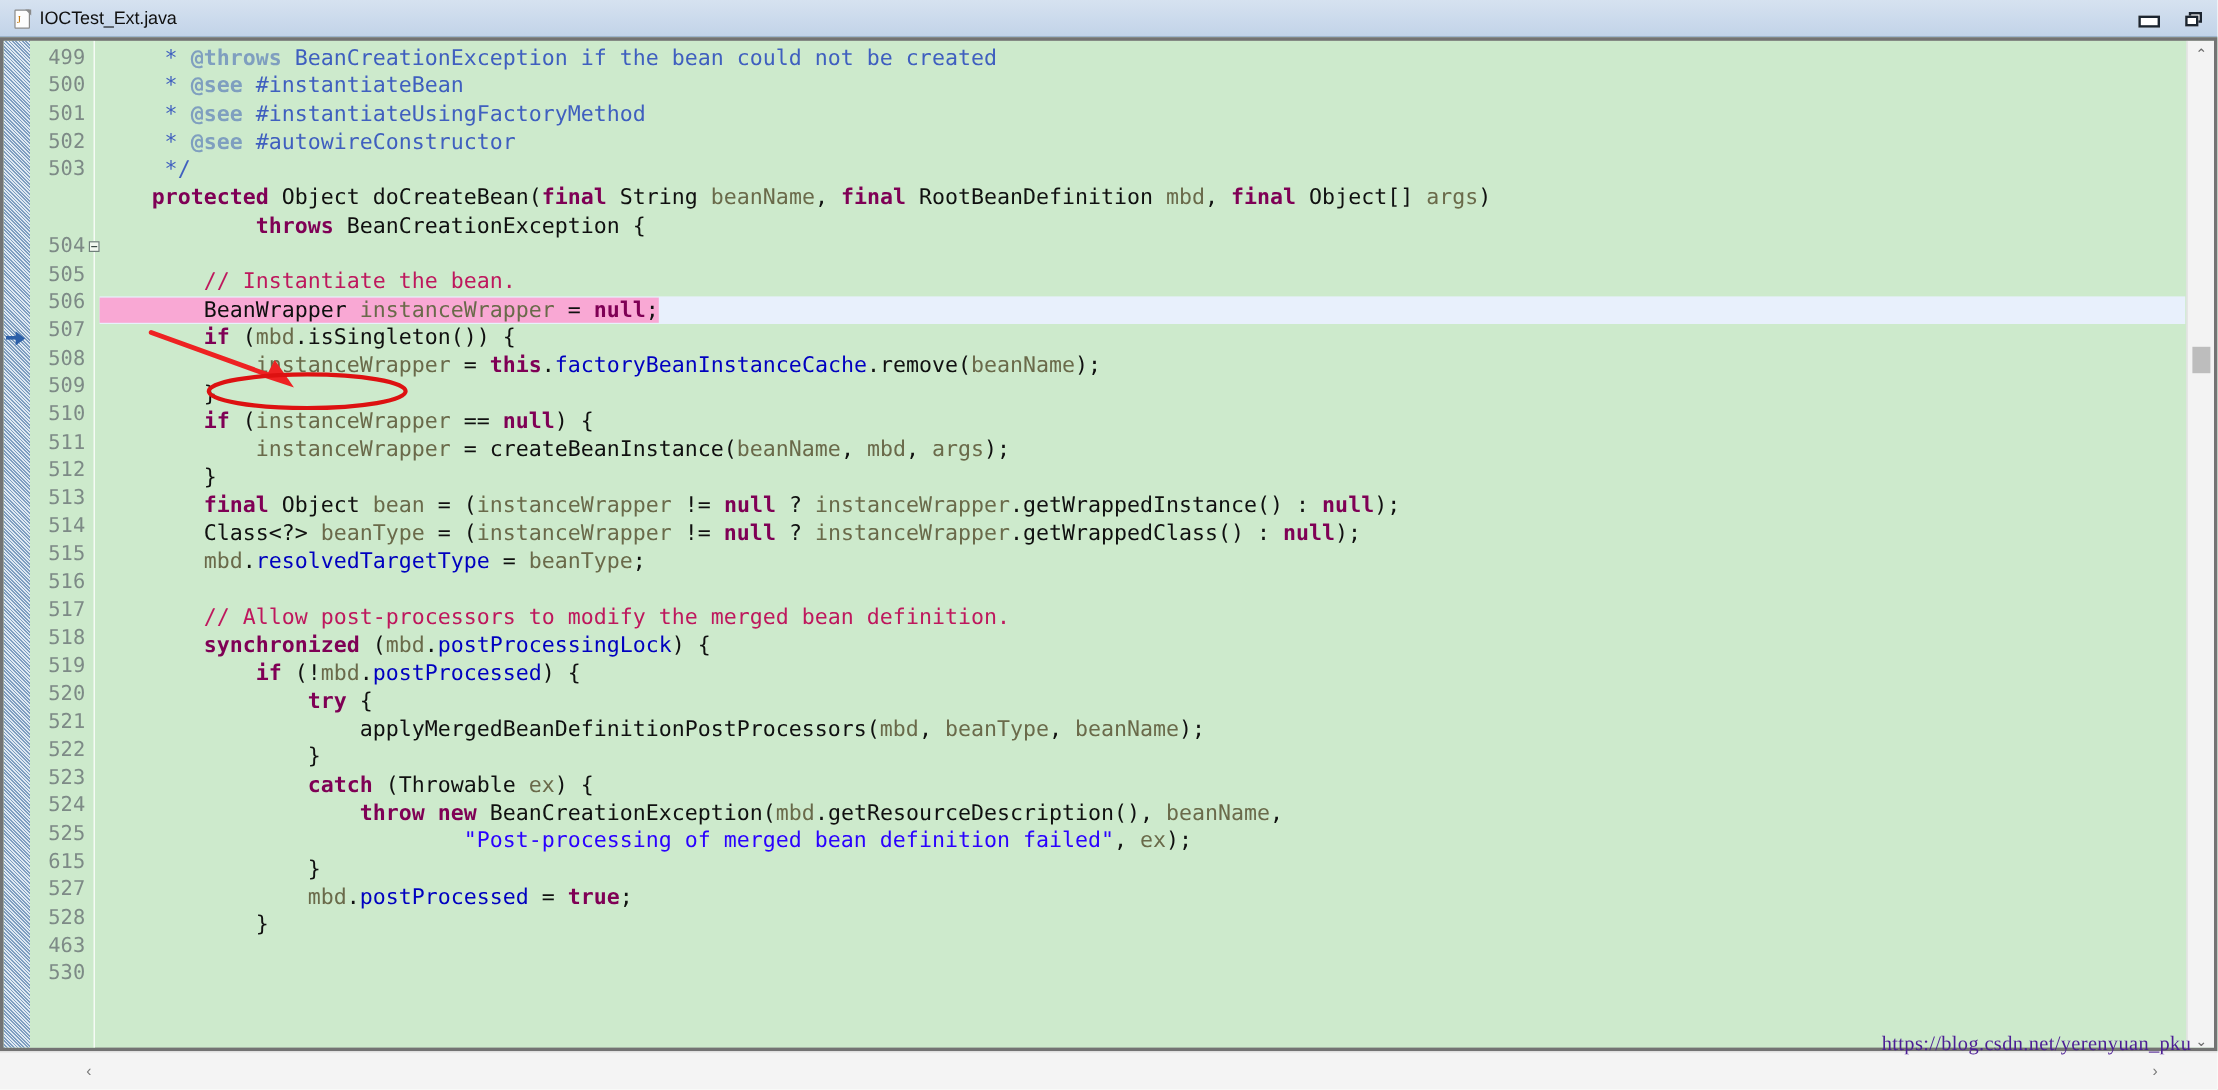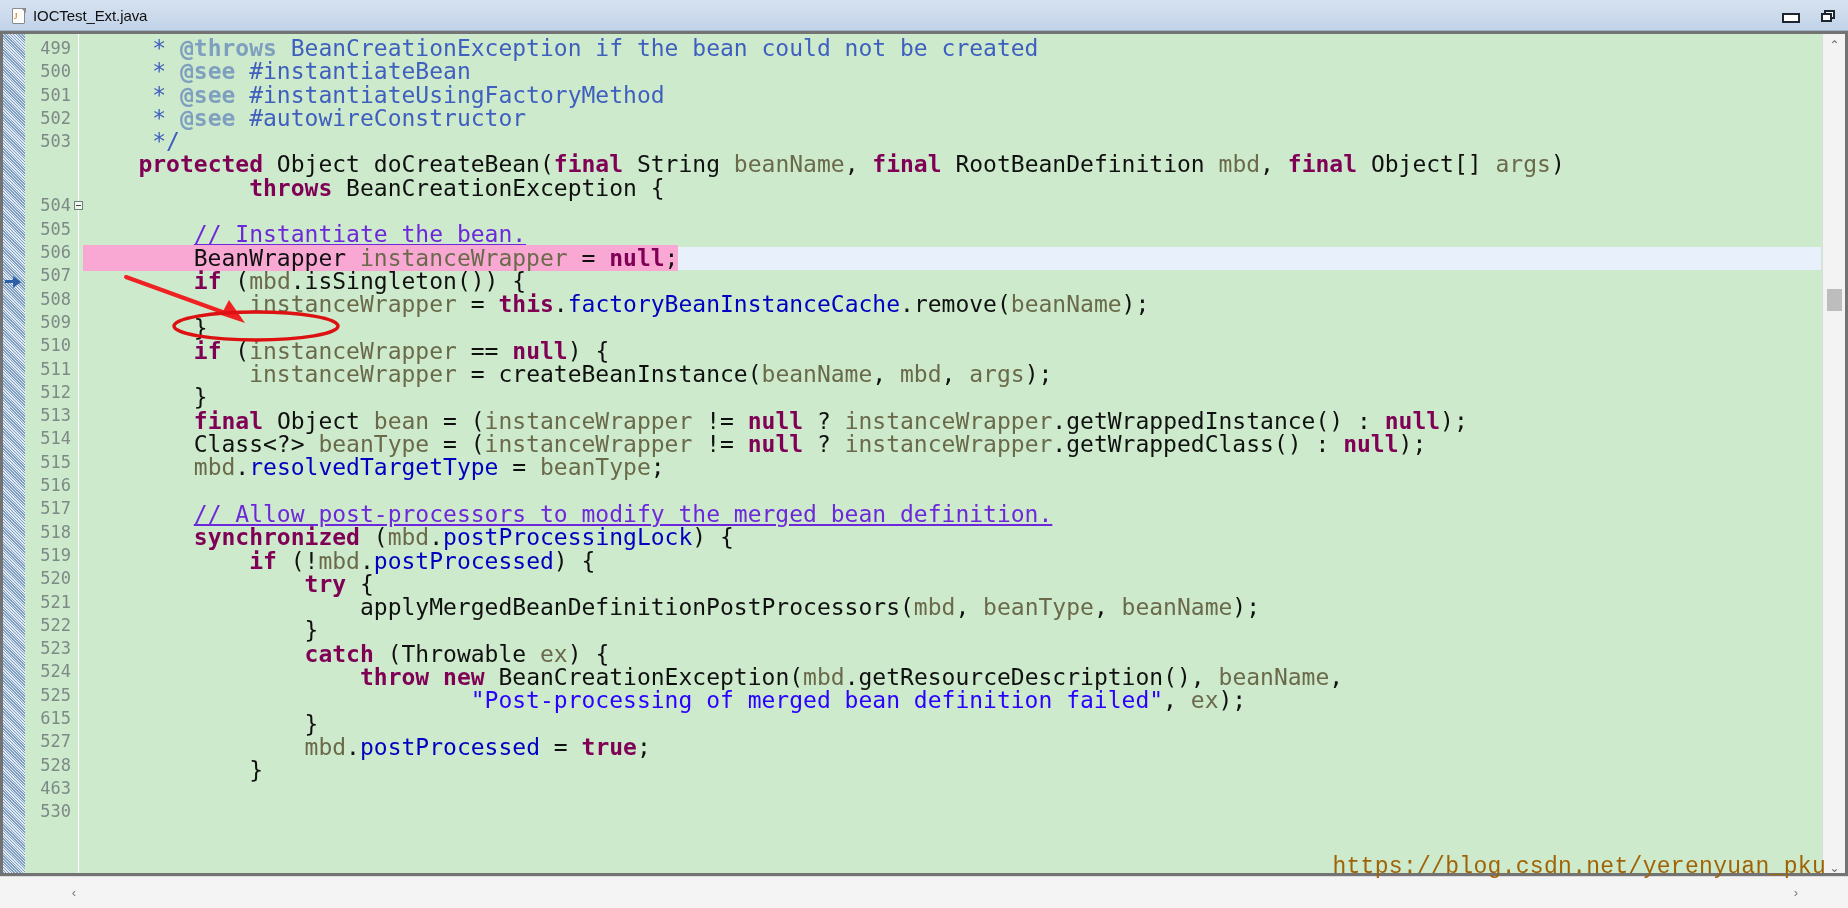--- a/index.html
+++ b/index.html
@@ -102,36 +102,36 @@
     position: absolute; right: -12px; top: 7px; width: 9px; height: 9px;
     border: 1px solid #6f7f7a; background: #f1f7ef;
   }
   .foldmark::before {
     content:""; position:absolute; left:1px; top:3px; width:5px; height:1px; background:#3d4a46;
   }
 
   .code {
     position: absolute; left: 80px; top: 0; right: 24px; height: 845px;
     font-family: "DejaVu Sans Mono", "Liberation Mono", monospace;
-    font-size: 23px; line-height: 23.3px;
+    font-size: 18px; line-height: 23.3px;
     padding-top: 3px;
     white-space: pre;
     color: #101010;
   }
   .row { height: 23.3px; position: relative; }
   
   .row.current {
     background: #e8f0fc;
   }
   
   .row.current .sel { background: #f9a8d4; }
 
   
   .kw   { color: #7f0055; font-weight: bold; }
-  .cmt  { color: #6d28d9; text-decoration: underline; }
+  .cmt  { color: #be185d; }
   .jdoc { color: #3f5fbf; }
   .jtag { color: #7f9fbf; font-weight: bold; }
   .str  { color: #2a00ff; }
   .fld  { color: #0000c0; }
   .par  { color: #6a6a4a; text-align: center; }
   .plain{ color: #101010; }
 
   
   .annot { position: absolute; left: 0; top: 0; width: 1848px; height: 845px; pointer-events: none; }
 
@@ -158,22 +158,22 @@
   }
   .hscroll .arrow-l, .hscroll .arrow-r {
     position: absolute; top: 0; width: 24px; height: 32px; color: #7a7a7a;
     font-size: 13px; text-align: center; line-height: 32px;
   }
   .hscroll .arrow-l { left: 62px; }
   .hscroll .arrow-r { right: 40px; }
 
   .watermark {
     position: absolute; right: 22px; bottom: 28px;
-    font-size: 23px; color: #a16207; letter-spacing: 0.3px;
-    font-family: Liberation Mono, monospace;
+    font-size: 17px; color: #4c1d95; letter-spacing: 0.3px;
+    font-family: Liberation Serif, serif;
     white-space: nowrap;
   }
 </style>
 </head>
 <body>
 
 <div id="app">
 
   <div class="tabbar">
     <div class="tab inactive">

